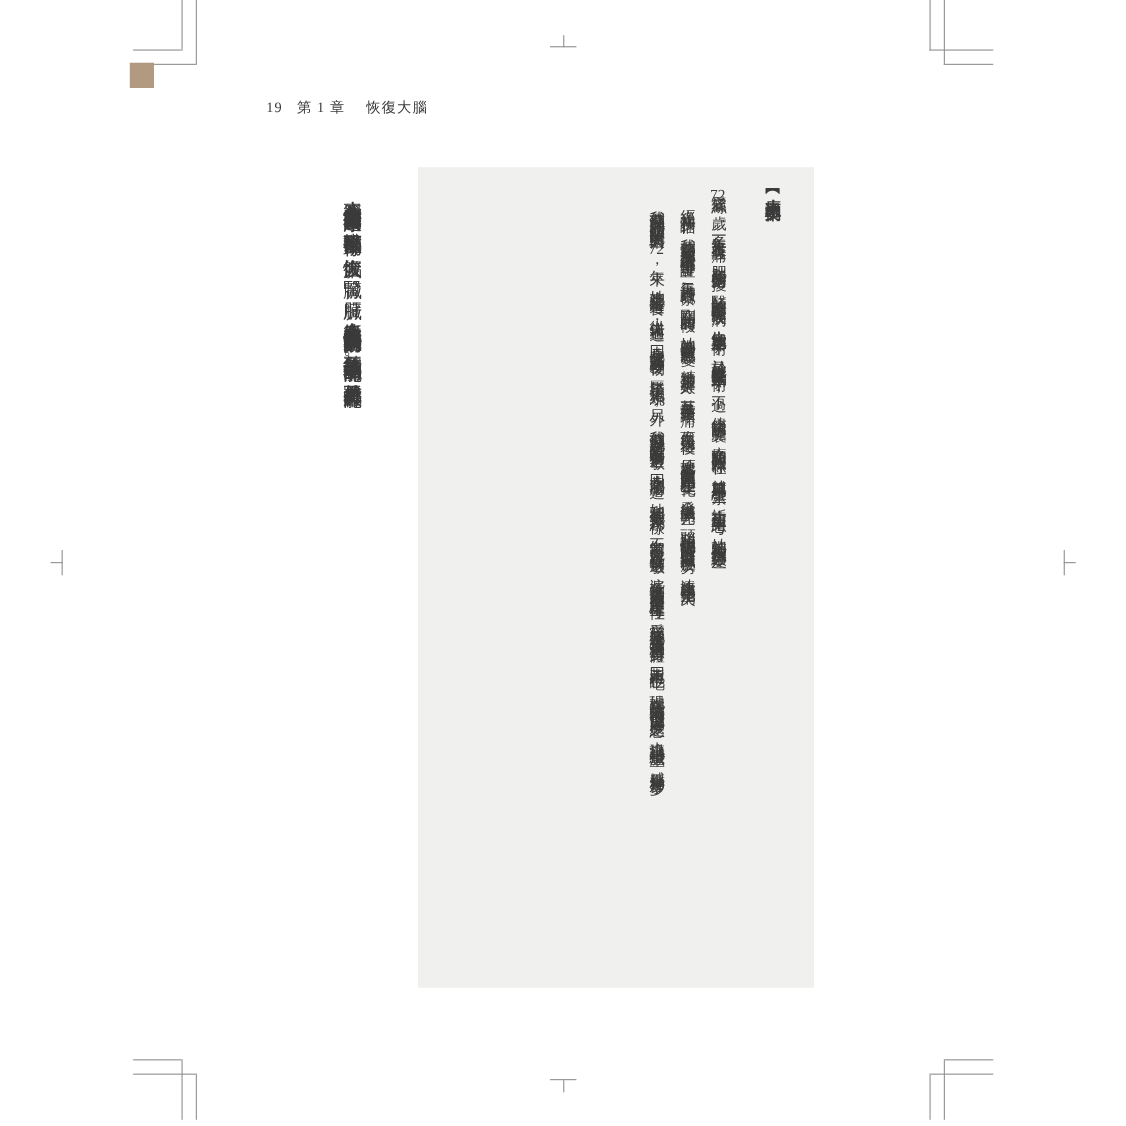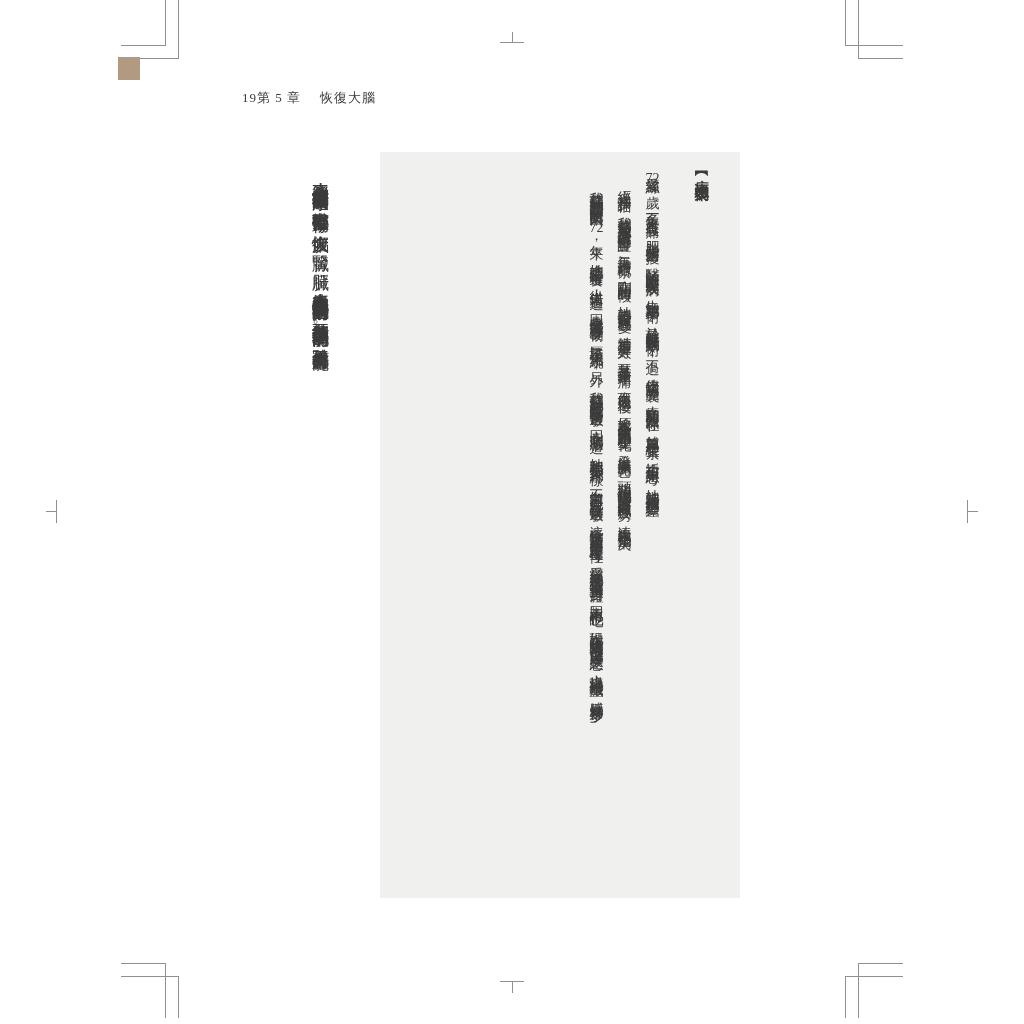--- a/index.html
+++ b/index.html
@@ -9,21 +9,21 @@
   
   .cm{position:absolute;background:var(--crop_mark,#8f8f8f);}
   .cm.v{width:1px;}
   .cm.h{height:1px;}
 
   .brown-square{position:absolute;left:118px;top:57px;width:22px;height:23px;
     background:var(--brown_square,#b29a80);}
 
   .header{position:absolute;left:242px;top:89px;font-size:13px;
     color:var(--text,#3b3b3b);letter-spacing:1px;white-space:nowrap;}
-  .header .pgnum{}
+  .header .pgnum{margin-right:13px;}
   .header .chap{margin-right:19px;}
 
   .case-box{position:absolute;left:380px;top:152px;width:360px;height:746px;
     background:var(--box_bg,#f0f0ee);box-sizing:border-box;
     padding:14px 24px 14px 12px;
     writing-mode:vertical-rl;text-orientation:mixed;
     font-size:14px;line-height:28px;letter-spacing:1.6px;
     color:var(--text,#3b3b3b);}
   .box-heading{margin:0 0 0 22px;padding:0;font-size:14.5px;font-weight:bold;
     letter-spacing:2.4px;}
@@ -67,21 +67,21 @@
   <div class="cm h" style="left:500px;top:981px;width:24px"></div>
   <div class="cm v" style="left:512px;top:982px;height:11px"></div>
   <div class="cm h" style="left:46px;top:511px;width:11px"></div>
   <div class="cm v" style="left:56px;top:500px;height:23px"></div>
   <div class="cm h" style="left:967px;top:511px;width:11px"></div>
   <div class="cm v" style="left:967px;top:500px;height:23px"></div>
 
   <div class="brown-square"></div>
 
   <div class="header">
-    <span class="pgnum">19</span><span class="chap">第 5 章</span><span>恢復大腦</span>
+    <span class="pgnum">19</span><span class="chap">第 1 章</span><span>恢復大腦</span>
   </div>
 
   <div class="case-box">
     <h3 class="box-heading">【病患案例】</h3>
     <div class="box-paras"><p><span>愛麗絲</span><span class="tcy">72</span><span>歲，多年來一直有腹痛、肥胖和疲勞困擾。醫師的診斷是膽囊疾病，告知她需要手術，於是她遵從醫囑動了手術。不過，儘管切除了膽囊，疼痛和問題依然存在。就算服用維生素、祈禱和正向思考，她的精神依然持續變差。</span></p><p class="indent"><span>經過初步評估，我們將愛麗絲加入診所的排毒計畫，每天持續觀察。剛開始的時候，她的身體在適應改變，精神還是不太好，甚至多了頭暈頭痛。然而幾天過後，她原本蒼白的膚色開始產生變化，發出健康的光芒，頭腦和記憶也變得清晰（有助減輕疲勞），連腹痛都完全消失。</span></p><p class="indent"><span>我們發現她的問題源於所吃的東西。</span><span class="tcy">72</span><span>年來，她總是定時進食，從未錯過過，因此身體塞滿過多食物，壓垮了消化系統。另外，我們發現她對有些吃的食物會過敏，因此刺激了腸道，她和其他很多人都一樣，不知道自己會對一些食物過敏，這些食物進入體內的後果是產生毒性。愛麗絲知道了這些食物會損害身體，因此再也不吃。她現在所吃的食物不但能滿足口腹之慾，也讓她持續減重，感覺精神好多了。</span></p></div>
   </div>
 
   <div class="body-text">
       <p class="indent"><span>不管你罹患什麼疾病或有什麼健康問題，排毒醫學都可幫助你，恢復大腦、腎臟、肝臟、心血管系統和免疫系統等人體器官和系統的活力，甚至能夠發揮或增強全部的功能。雖然不見得所有人都能</span></p>
     </div>

